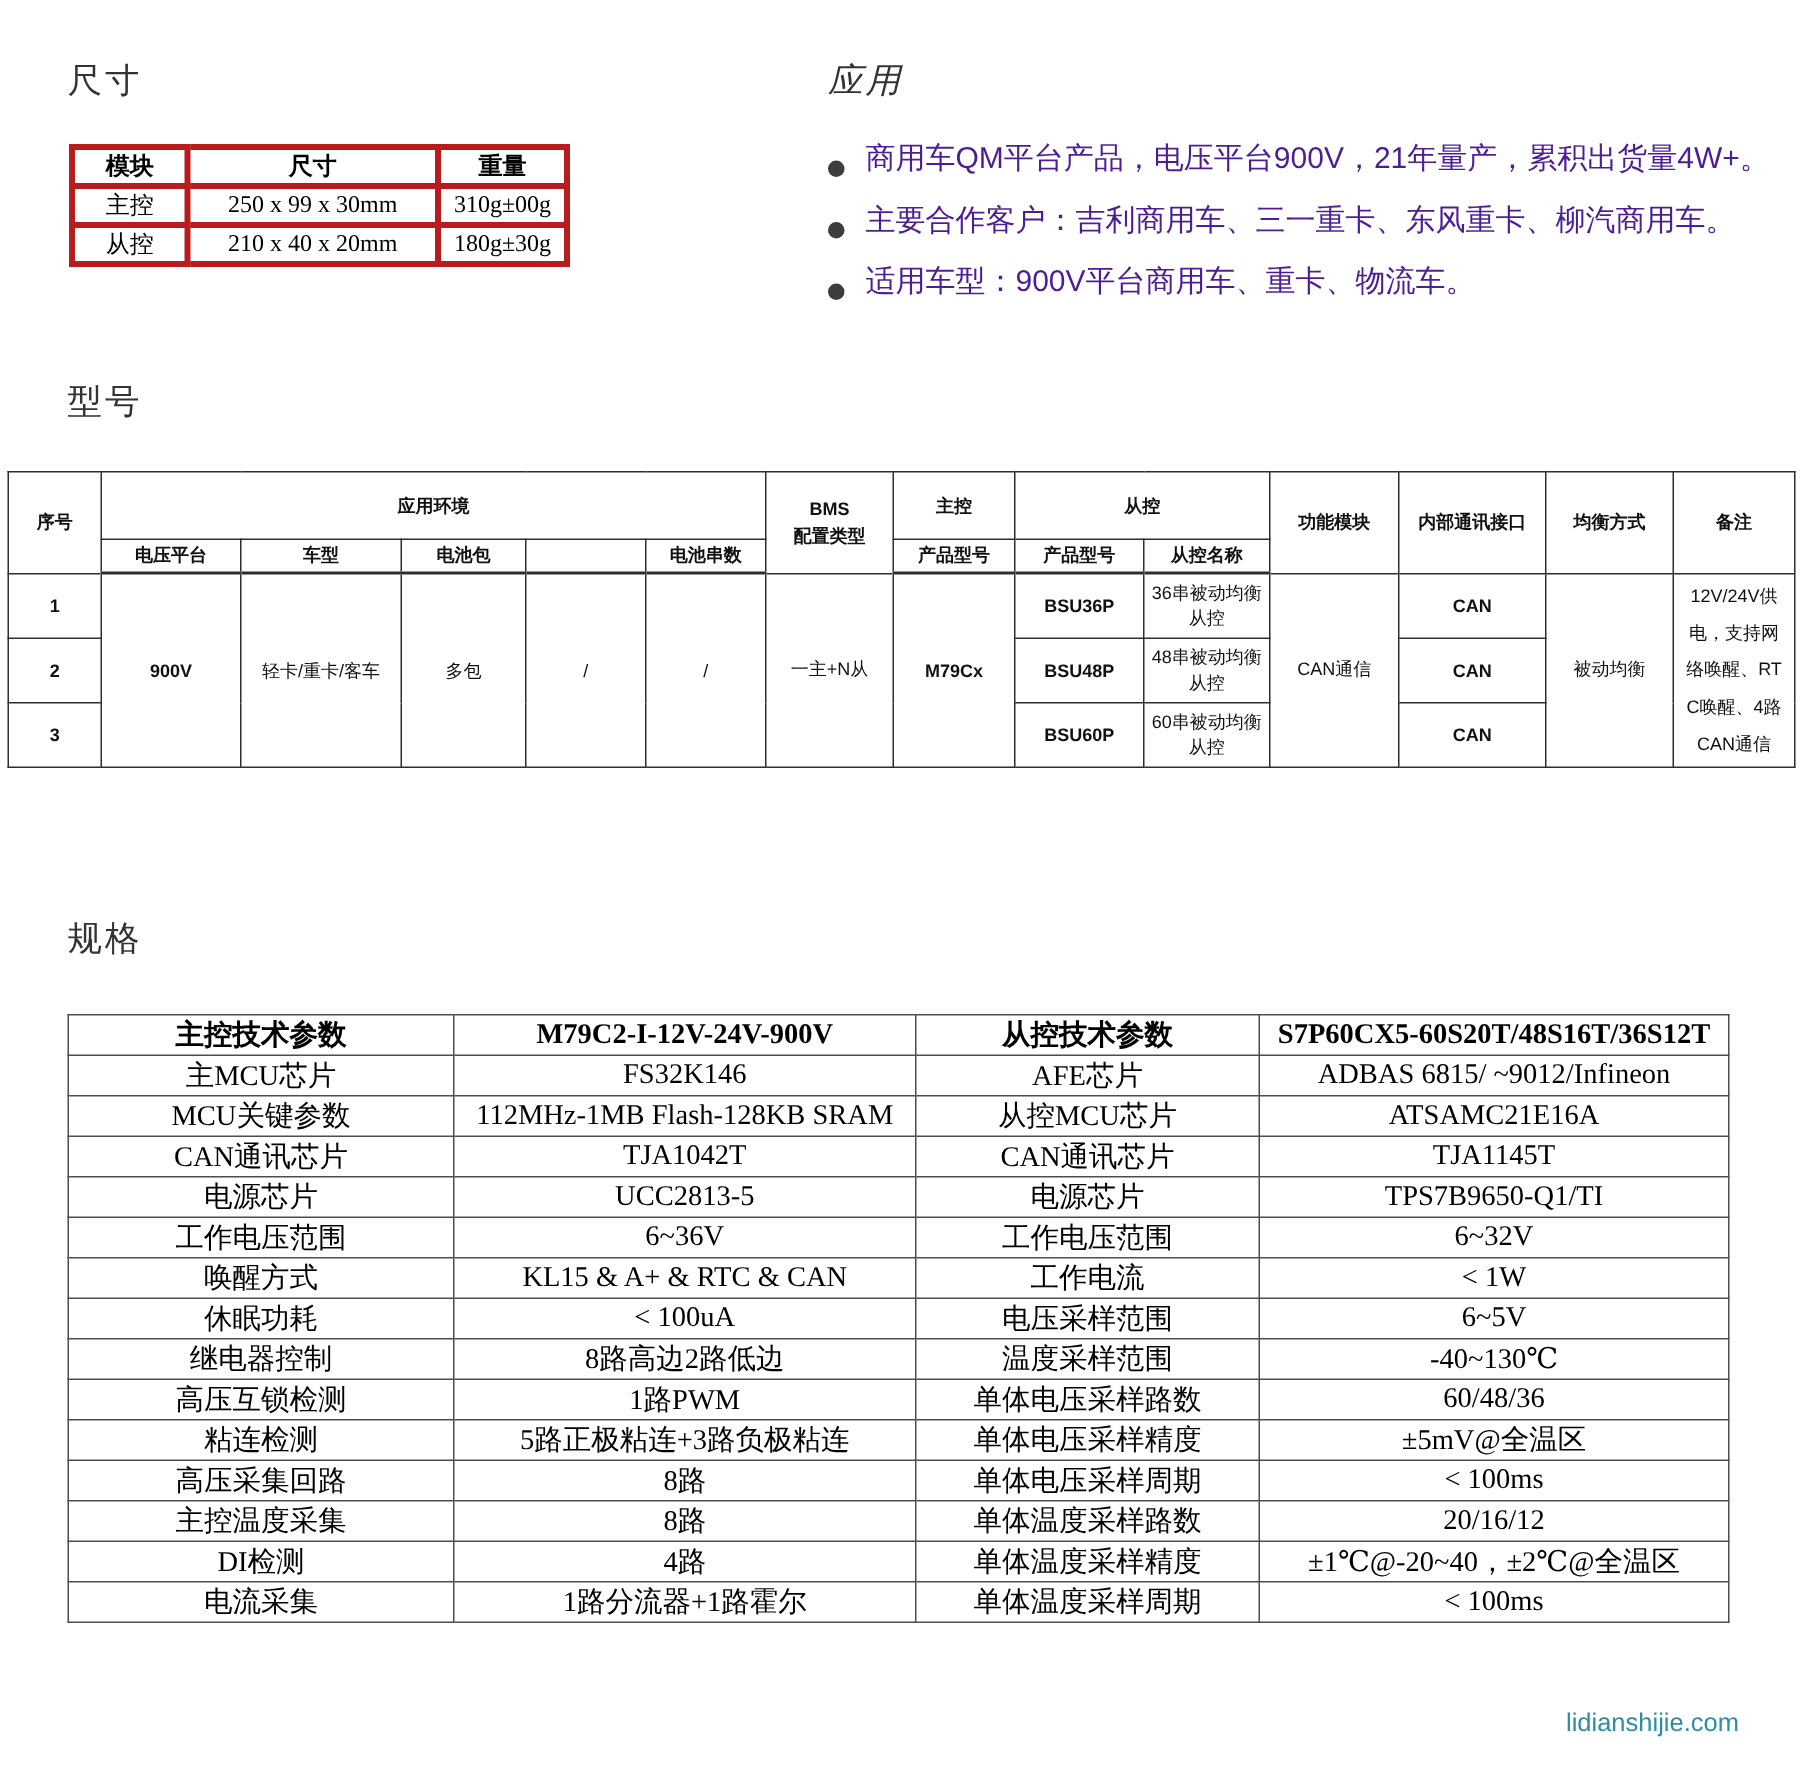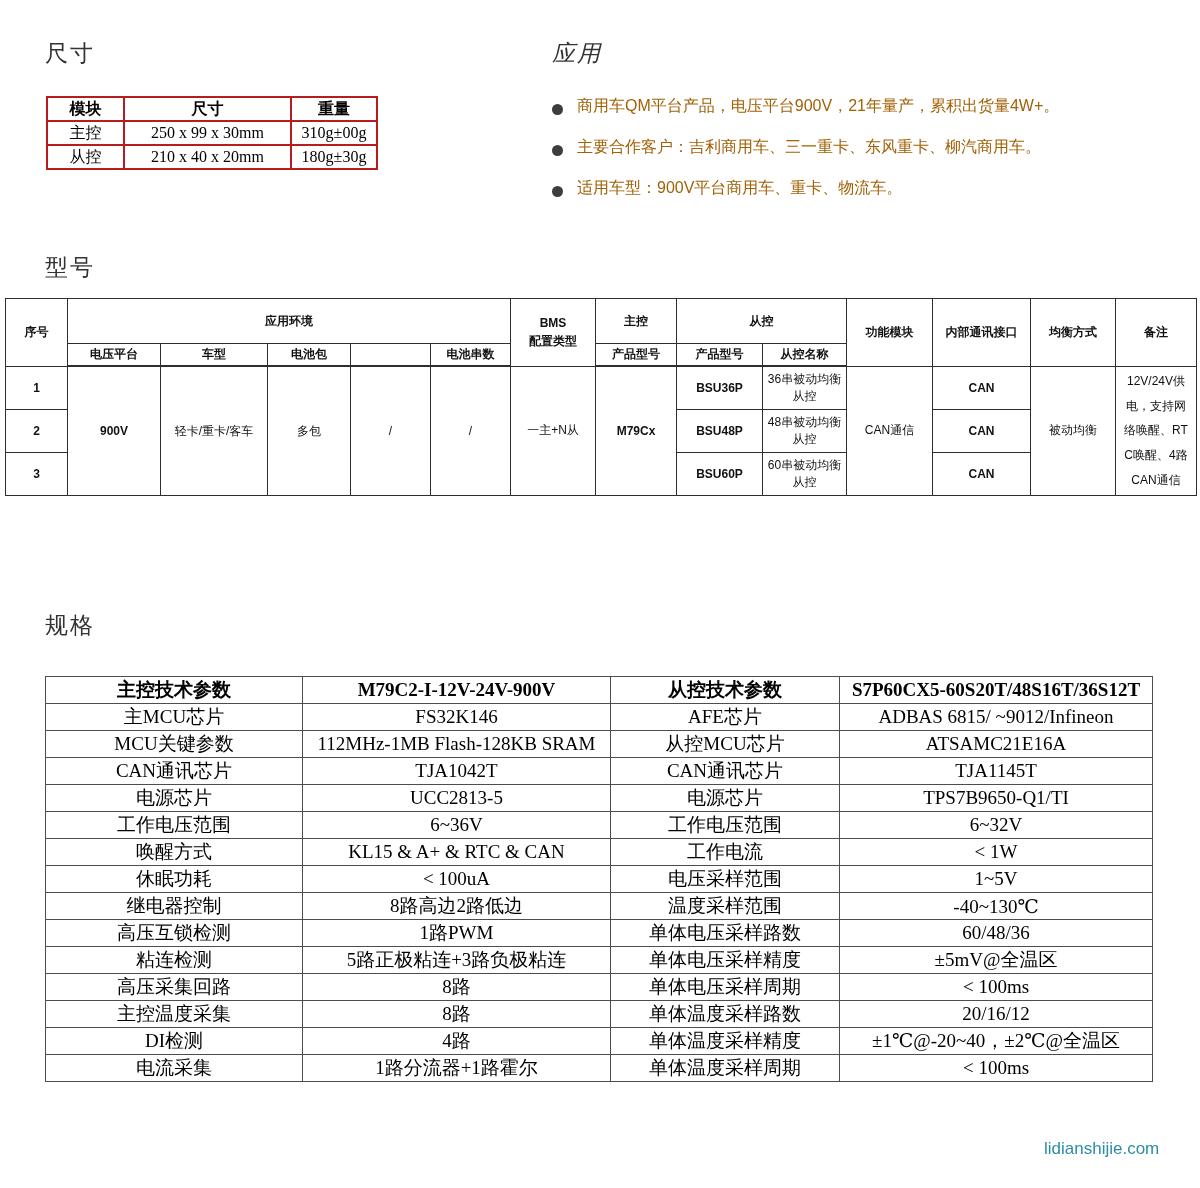--- a/index.html
+++ b/index.html
@@ -16,32 +16,32 @@
   #model-title { left:45px;  top:252px; }
   #spec-title  { left:45px;  top:610px; }
 
   
   #size-table {
     position:absolute; left:46px; top:96px; width:330px; table-layout:fixed;
     border-collapse:collapse; font-family:"Liberation Serif","DejaVu Serif",serif;
     font-size:16px; color:#000000;
   }
   #size-table th, #size-table td {
-    border:2px solid #b91c1c; text-align:center; height:22px; padding:0 2px;
+    border:4px solid #b91c1c; text-align:center; height:22px; padding:0 2px;
   }
   #size-table th { font-weight:700; }
 
   
   #app-list { position:absolute; left:552px; top:94px; width:630px; list-style:none; margin:0; padding:0; }
-  #app-list li { display:flex; align-items:center; margin-bottom:17px; font-size:16px; color:#a16207; line-height:24px; }
+  #app-list li { display:flex; align-items:flex-end; margin-bottom:17px; font-size:20px; color:#4c1d95; line-height:24px; }
   .bullet-dot { flex:0 0 auto; width:11px; height:11px; border-radius:50%; background:#3d3d3d; margin:7px 14px 0 0; }
 
   
   #model-table {
-    position:absolute; left:5px; top:298px; width:1191px; table-layout:fixed;
+    position:absolute; left:5px; top:314px; width:1191px; table-layout:fixed;
     border-collapse:collapse; font-size:12px; color:#111111;padding-left:45px;
   }
   #model-table th, #model-table td {
     border:1px solid #2e2e2e; text-align:center; vertical-align:middle; padding:2px 3px;
     word-break:break-all;
   }
   #model-table thead th { font-weight:700; }
   #model-table thead tr.main-hdr th { height:40px; }
   #model-table thead tr.sub-hdr th { height:16px; border-bottom-width:2px; }
   #model-table tbody td { height:38px; font-weight:400; }
@@ -243,21 +243,21 @@
         <tr>
           <td>唤醒方式</td>
           <td>KL15 &amp; A+ &amp; RTC  &amp; CAN</td>
           <td>工作电流</td>
           <td>&lt; 1W</td>
         </tr>
         <tr>
           <td>休眠功耗</td>
           <td>&lt; 100uA</td>
           <td>电压采样范围</td>
-          <td>1~5V</td>
+          <td>6~5V</td>
         </tr>
         <tr>
           <td>继电器控制</td>
           <td>8路高边2路低边</td>
           <td>温度采样范围</td>
           <td>-40~130℃</td>
         </tr>
         <tr>
           <td>高压互锁检测</td>
           <td>1路PWM</td>

